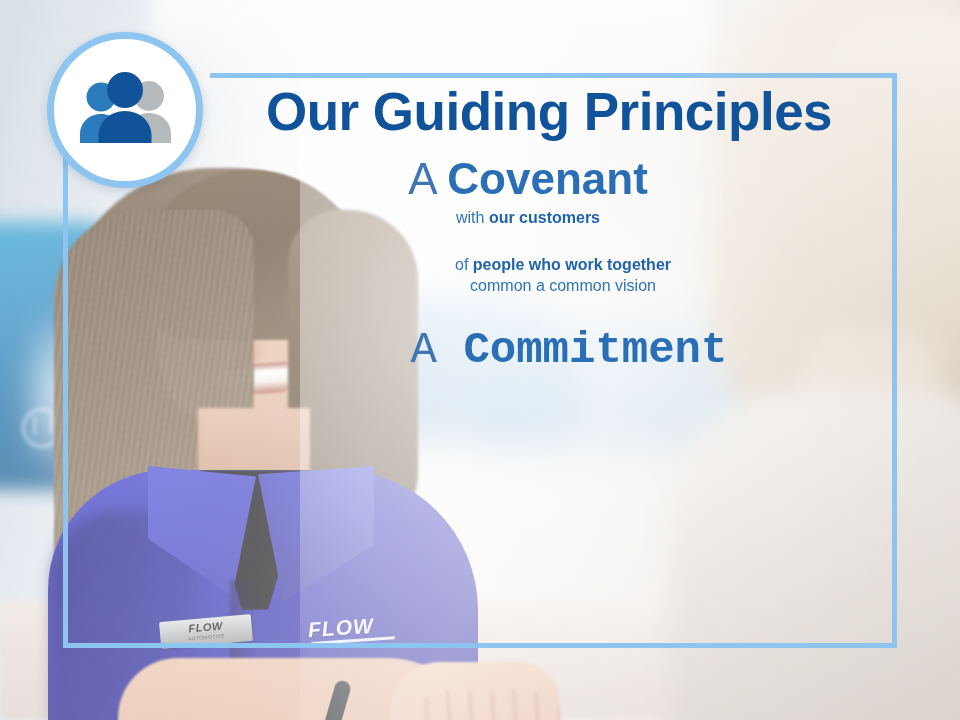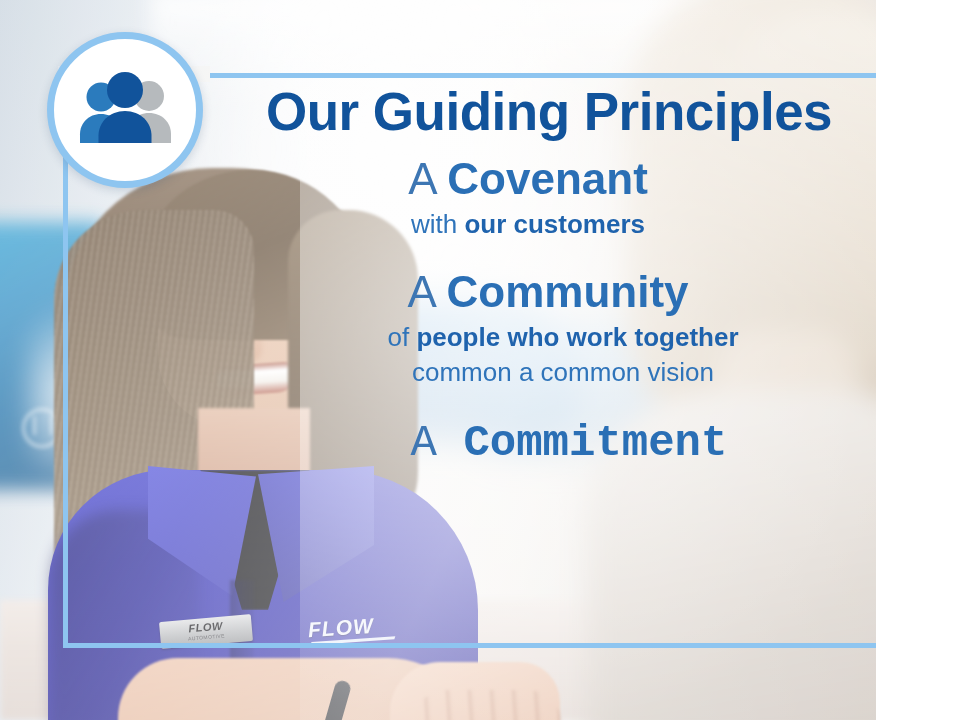--- a/index.html
+++ b/index.html
@@ -7,21 +7,21 @@
     margin: 0;
     padding: 0;
     background: #ffffff;
   }
   body {
     font-family: "Liberation Sans", "DejaVu Sans", sans-serif;
   }
 
   #stage {
     position: relative;
-    width: 876px;
+    width: 960px;
     height: 720px;
     overflow: hidden;
     background: #e9eef2;
   }
 
   
   .photo-layer {
     position: absolute;
     inset: 0;
     overflow: hidden;
@@ -558,21 +558,21 @@
     color: #2a6fb5;
     font-weight: bold;
     white-space: nowrap;
   }
   .p-title .lead {
     font-weight: normal;
     color: #3d76b3;
   }
 
   .p-sub {
-    font-size: 26px;
+    font-size: 16px;
     line-height: 1.32;
     color: #2f74ba;
     font-weight: normal;
     margin-top: 4px;
   }
   .p-sub b { font-weight: bold; color: #1f63ad; }
 
   
   .block-covenant   { margin-top: 0;  padding-right: 42px; }
   .block-community  { margin-top: 26px; padding-right: 2px; }
@@ -666,23 +666,20 @@
     <div class="principle block-covenant">
       <div class="p-title">
         <span class="lead">A </span><span>Covenant</span>
       </div>
       <div class="p-sub">
         <span>with </span><b>our customers</b>
       </div>
     </div>
 
     <div class="principle block-community">
-      <div class="p-title">
-        <span class="lead">A </span><span>Community</span>
-      </div>
       <div class="p-sub">
         <span>of </span><b>people who work together</b><br>
         <span>common a common vision</span>
       </div>
     </div>
 
     <div class="principle block-commitment">
       <div class="p-title">
         <span class="lead">A </span><span>Commitment</span>
       </div>

